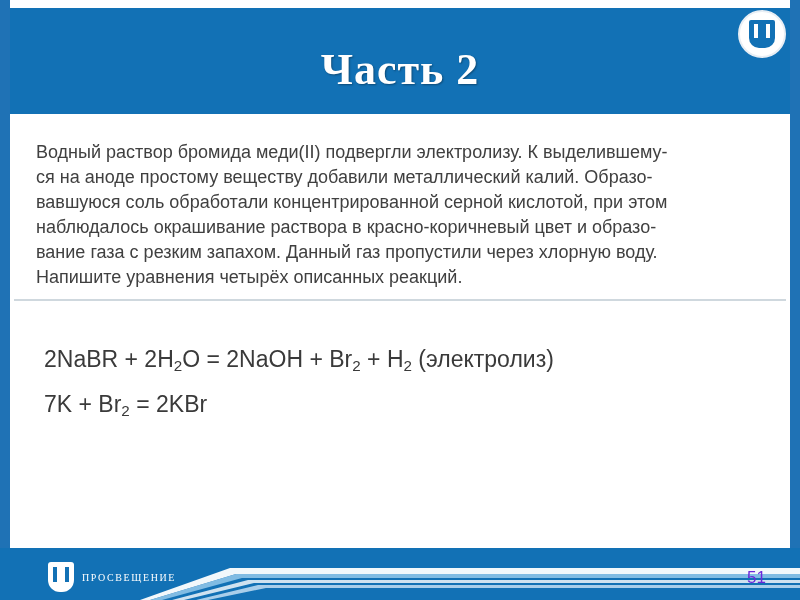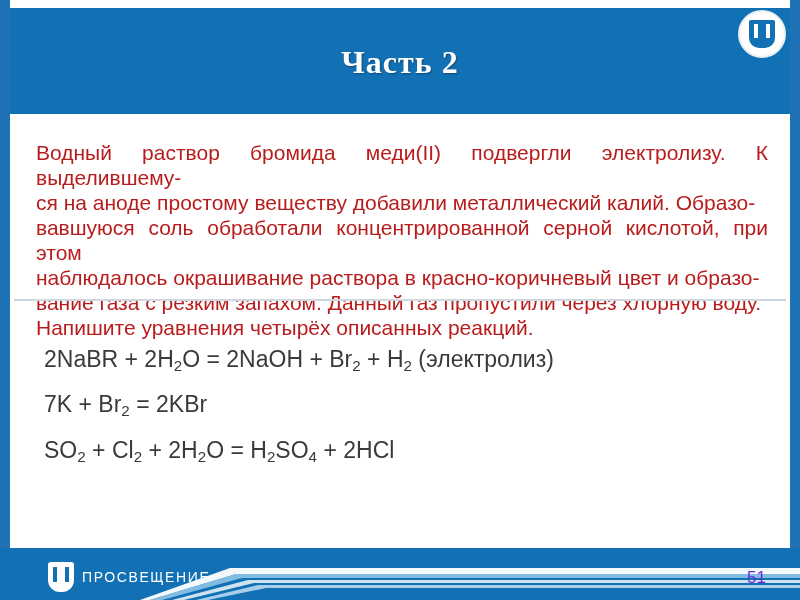--- a/index.html
+++ b/index.html
@@ -47,21 +47,21 @@
     background: #1271b5;
   }
   .header-title {
     position: absolute;
     left: 0;
     top: 36px;
     width: 780px;
     text-align: center;
     color: #ffffff;
     font-family: "Liberation Serif", serif;
-    font-size: 32px;
+    font-size: 44px;
     font-weight: bold;
     letter-spacing: 1px;
     text-shadow: 1px 1px 2px rgba(0,0,0,0.35);
   }
   
   .logo-top {
     position: absolute;
     right: 14px;
     top: 10px;
     width: 44px;
@@ -97,23 +97,23 @@
     width: 4px;
     height: 14px;
     background: #ffffff;
   }
   
   .question {
     position: absolute;
     left: 36px;
     top: 140px;
     width: 732px;
-    color: #b91c1c;
-    font-family: "Liberation Sans", sans-serif;
-    font-size: 21px;
+    color: #404040;
+    font-family: "Liberation Sans", sans-serif;
+    font-size: 18px;
     line-height: 25px;
     text-align: justify;
     white-space: pre-line;
   }
   .divider {
     position: absolute;
     left: 14px;
     top: 299px;
     width: 772px;
     height: 2px;
@@ -183,22 +183,22 @@
     content: "";
     position: absolute;
     right: 5px;
     top: 5px;
     width: 4px;
     height: 15px;
     background: #1271b5;
   }
   .footer-logo .brand {
     color: #ffffff;
-    font-family: Liberation Sans, sans-serif;
-    font-size: 14px;
+    font-family: Liberation Serif, serif;
+    font-size: 10px;
     letter-spacing: 1.6px;
     font-weight: normal;
   }
   .page-number {
     position: absolute;
     right: 34px;
     bottom: 12px;
     color: #6d28d9;
     font-family: "Liberation Sans", sans-serif;
     font-size: 17px;
@@ -225,21 +225,20 @@
 вавшуюся соль обработали концентрированной серной кислотой, при этом
 наблюдалось окрашивание раствора в красно-коричневый цвет и образо-
 вание газа с резким запахом. Данный газ пропустили через хлорную воду.
 Напишите уравнения четырёх описанных реакций.</div>
 
   <div class="divider"></div>
 
   <div class="equations" id="equations">
       <div class="eq"><span>2NaBR + 2H</span><sub>2</sub><span>O = 2NaOH + Br</span><sub>2</sub><span> + H</span><sub>2</sub><span> (электролиз)</span></div>
       <div class="eq"><span>7K + Br</span><sub>2</sub><span> = 2KBr</span></div>
-      <div class="eq"><span>SO</span><sub>2</sub><span> + Cl</span><sub>2</sub><span> + 2H</span><sub>2</sub><span>O = H</span><sub>2</sub><span>SO</span><sub>4</sub><span> + 2HCl</span></div>
     </div>
 
   <div class="footer"></div>
 
   <svg class="footer-swoosh" viewBox="0 0 800 72" preserveAspectRatio="none">
     <path d="M0,72 L140,72 L230,40 L800,40 L800,46 L236,46 L150,72 Z" fill="#ffffff" opacity="0.95"></path>
     <path d="M150,72 L236,46 L800,46 L800,50 L242,50 L162,72 Z" fill="#8ec4e8" opacity="0.9"></path>
     <path d="M172,72 L248,52 L800,52 L800,55 L254,55 L184,72 Z" fill="#ffffff" opacity="0.8"></path>
     <path d="M196,72 L258,57 L800,57 L800,60 L266,60 L208,72 Z" fill="#cfe6f7" opacity="0.8"></path>
   </svg>

